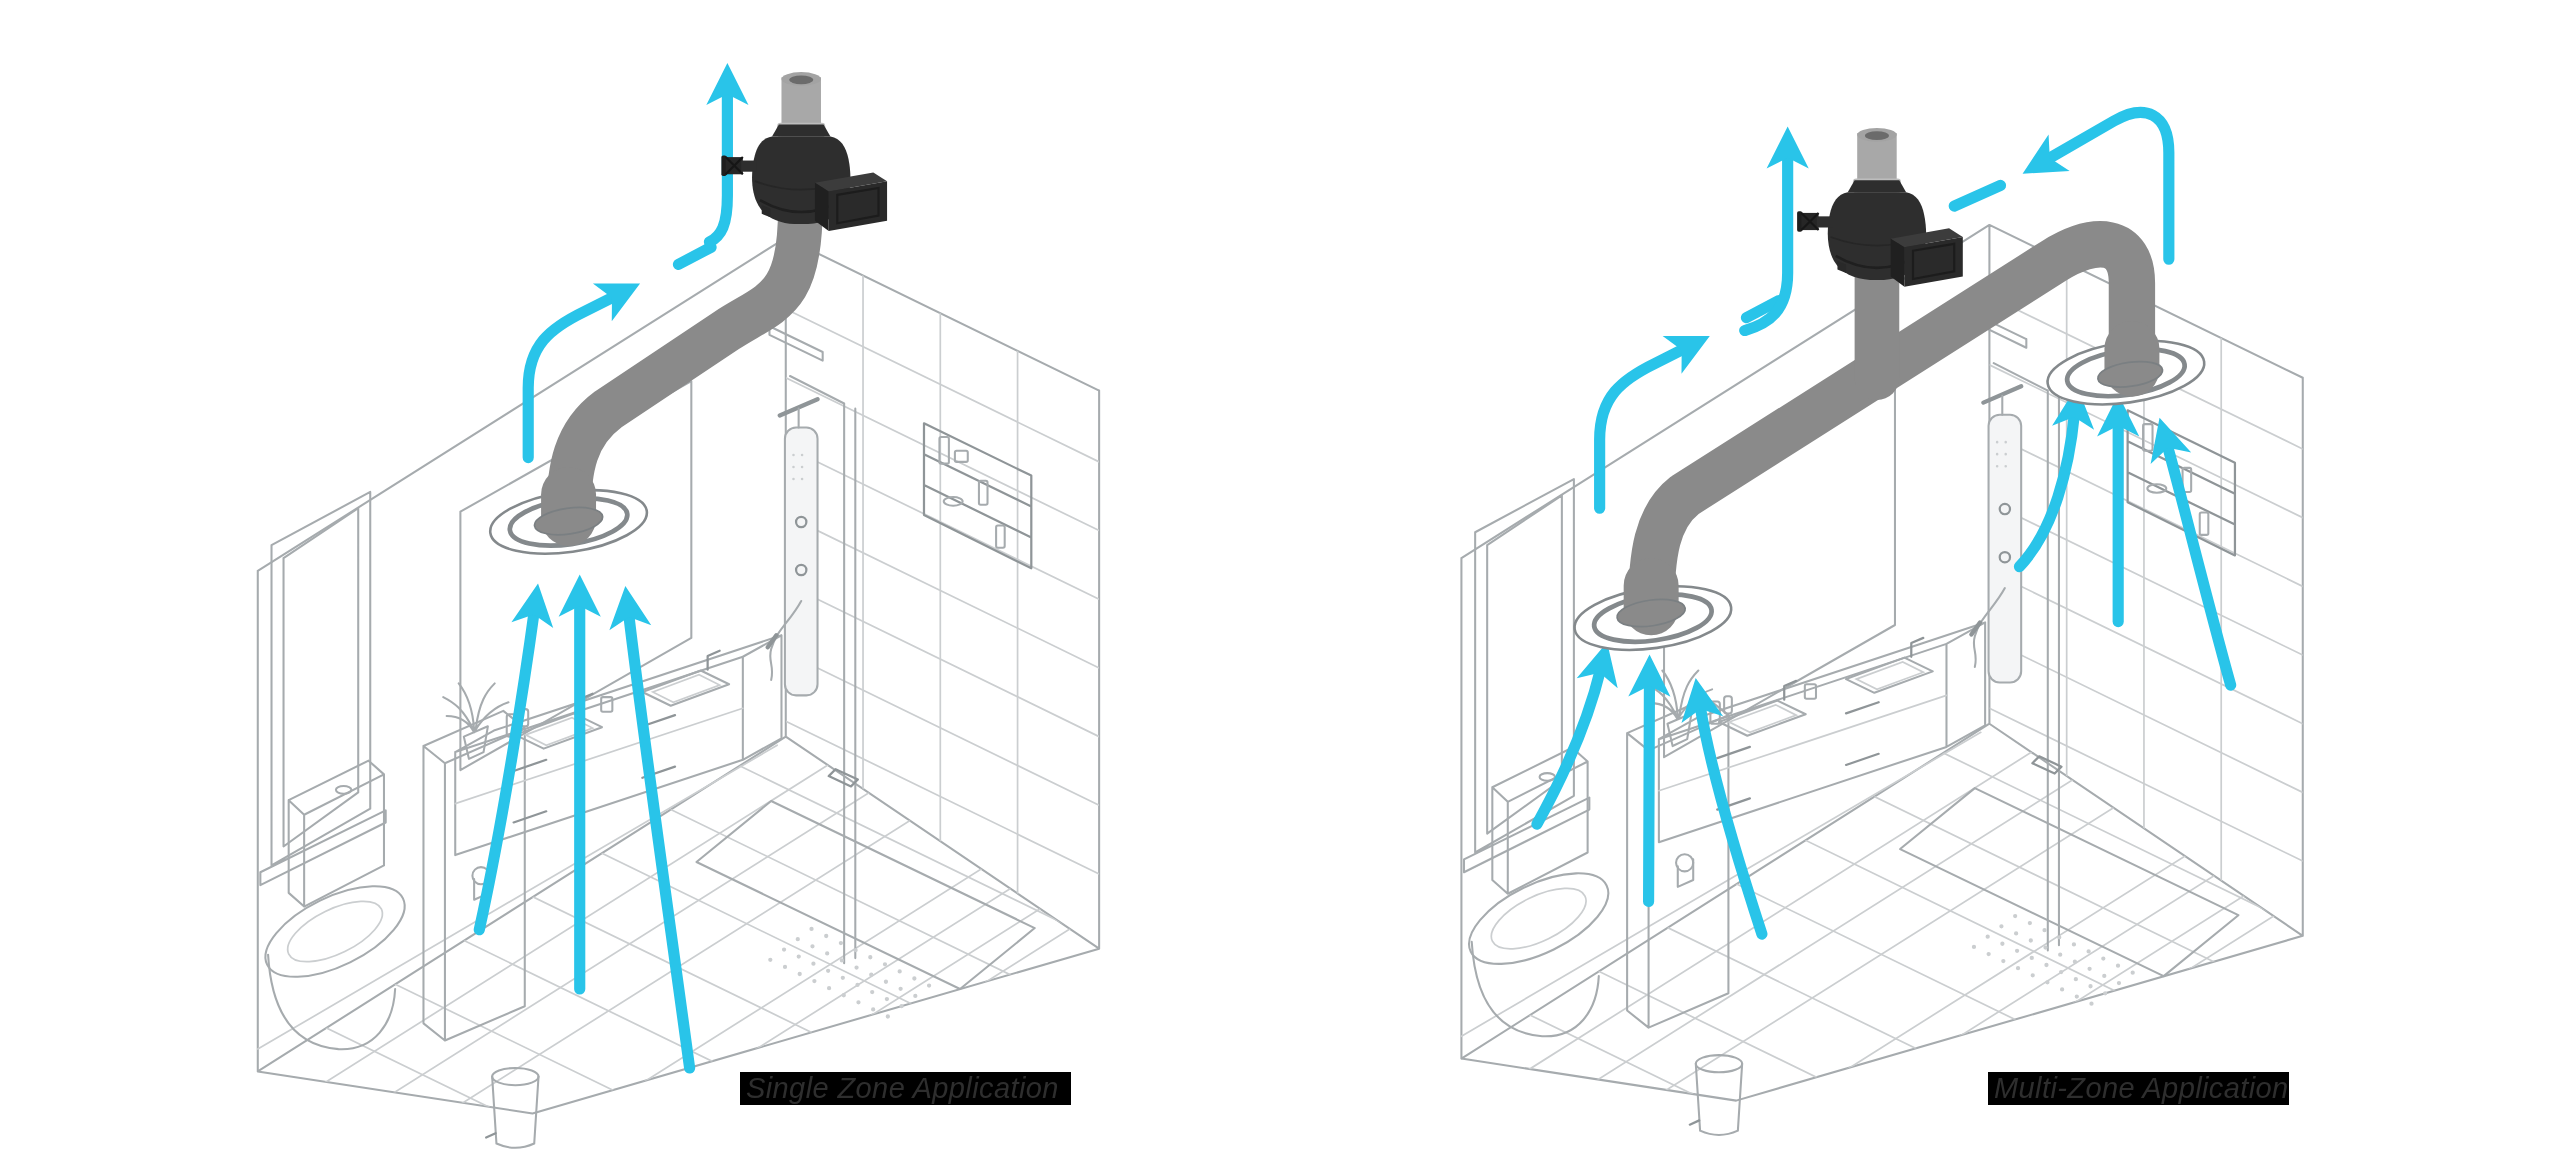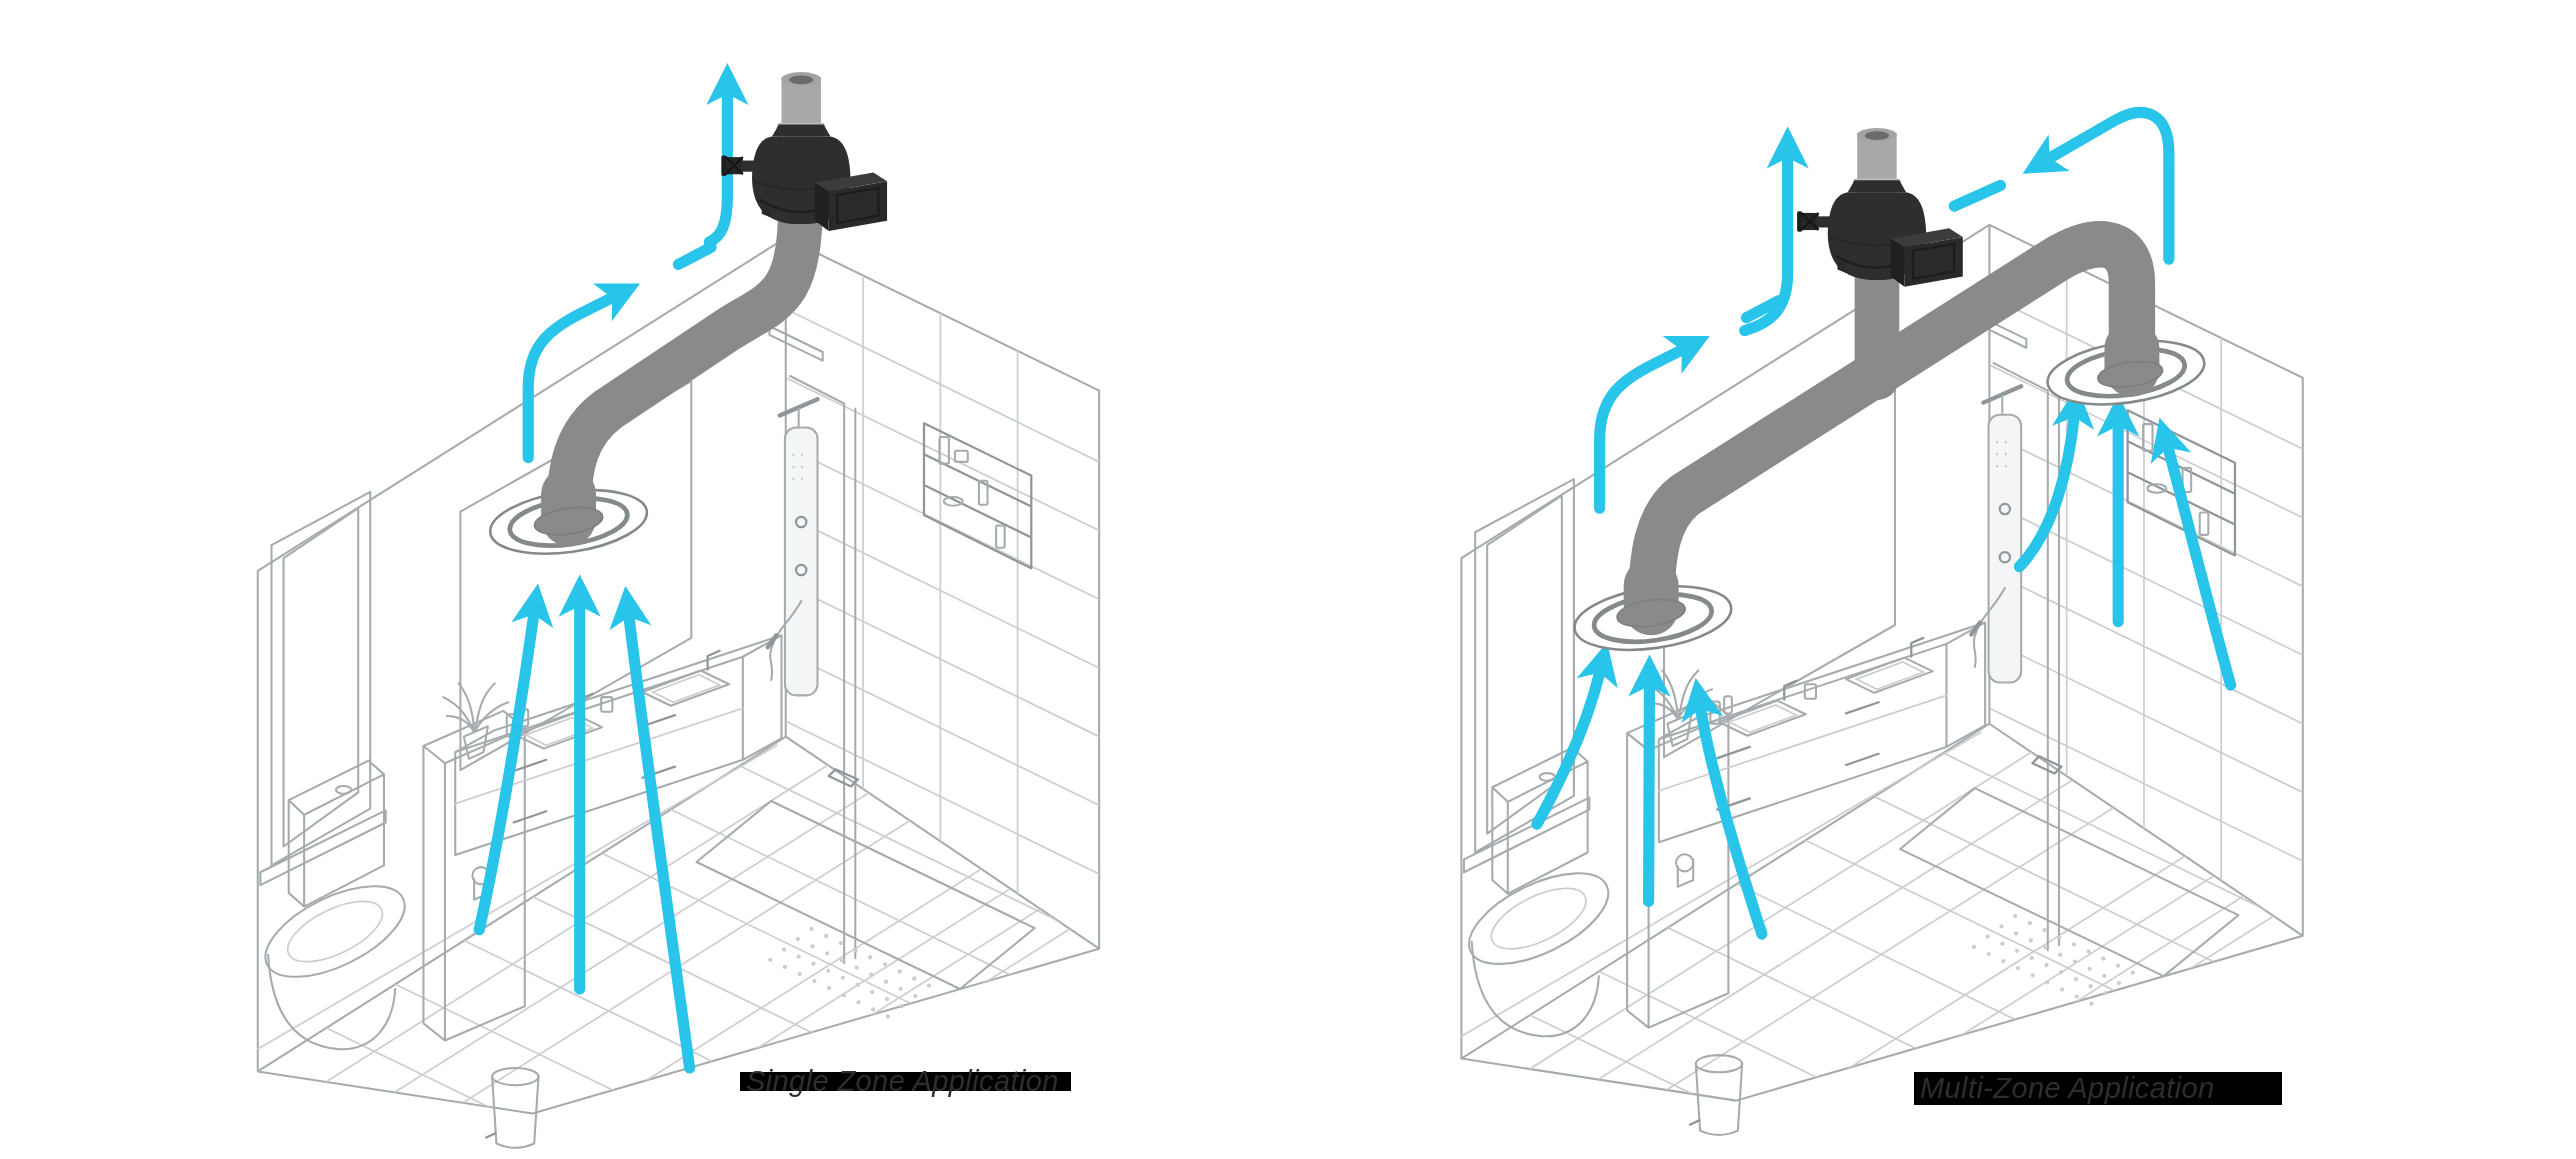--- a/index.html
+++ b/index.html
@@ -198,20 +198,20 @@
     <path class="duct" style="stroke-width:54" d="M1923,712 C1923,645 1930,602 1962,577 L2392,304 C2440,274 2483,276 2483,330 L2483,428"></path>
     <path class="duct" style="stroke-width:64" d="M1923,708 L1923,682 M2483,430 L2483,406"></path>
     <path class="duct" d="M2186,300 L2186,440"></path>
     <ellipse transform="rotate(-8 1923 714)" cx="1923" cy="714" rx="40" ry="15" style="fill:var(--duct,#8a8a8a)" stroke="#7a7f82" stroke-width="2"></ellipse>
     <ellipse transform="rotate(-8 2481 436)" cx="2481" cy="436" rx="38" ry="14" style="fill:var(--duct,#8a8a8a)" stroke="#7a7f82" stroke-width="2"></ellipse>
     <use href="#exhaust" transform="translate(2186,270)"></use>
     <use href="#fan" transform="translate(2186,270)"></use>
   </g>
 </svg>
 
-<div class="caption" style="left:740px;top:1072px;width:331px;height:19px">
+<div class="caption" style="left:740px;top:1072px;width:331px;height:33px">
   <span>Single Zone Application</span>
 </div>
-<div class="caption" style="left:1914px;top:1072px;width:368px;height:33px">
+<div class="caption" style="left:1988px;top:1072px;width:301px;height:33px">
   <span>Multi-Zone Application</span>
 </div>
 </div>
 
 
 </body></html>

